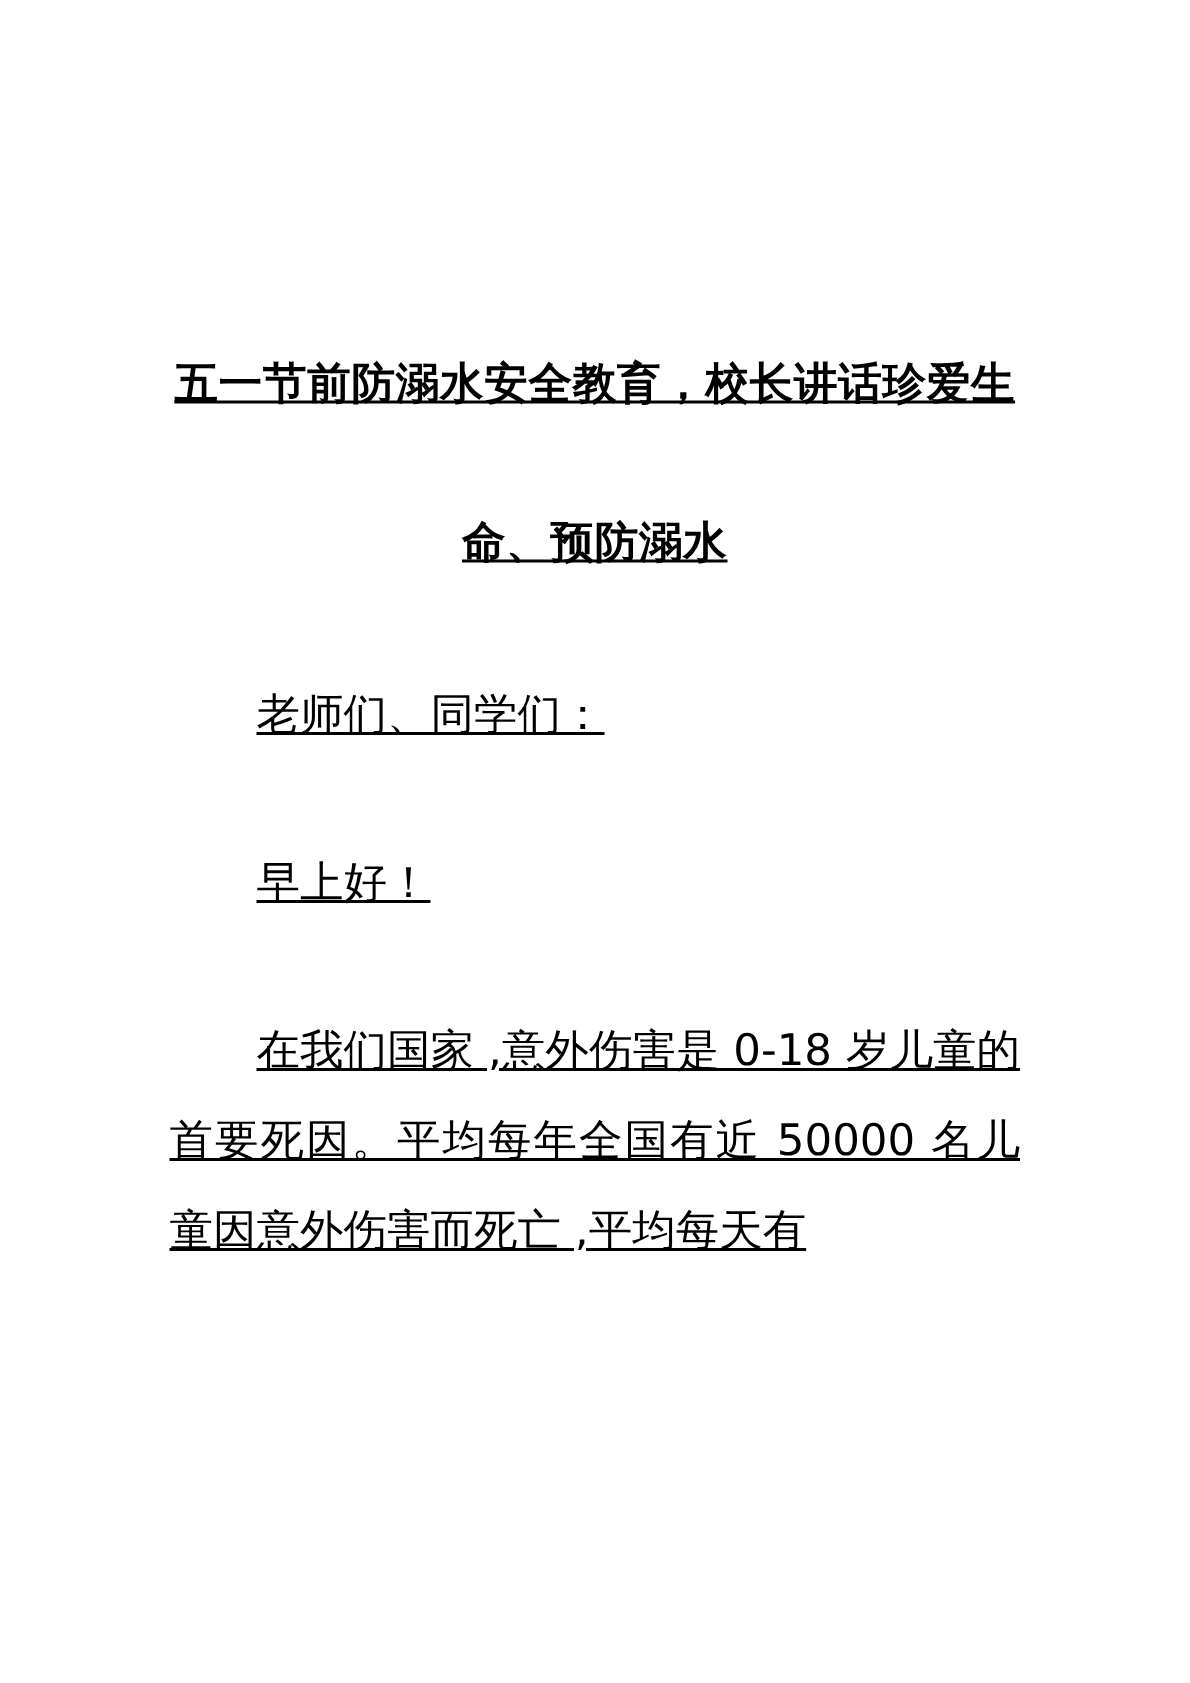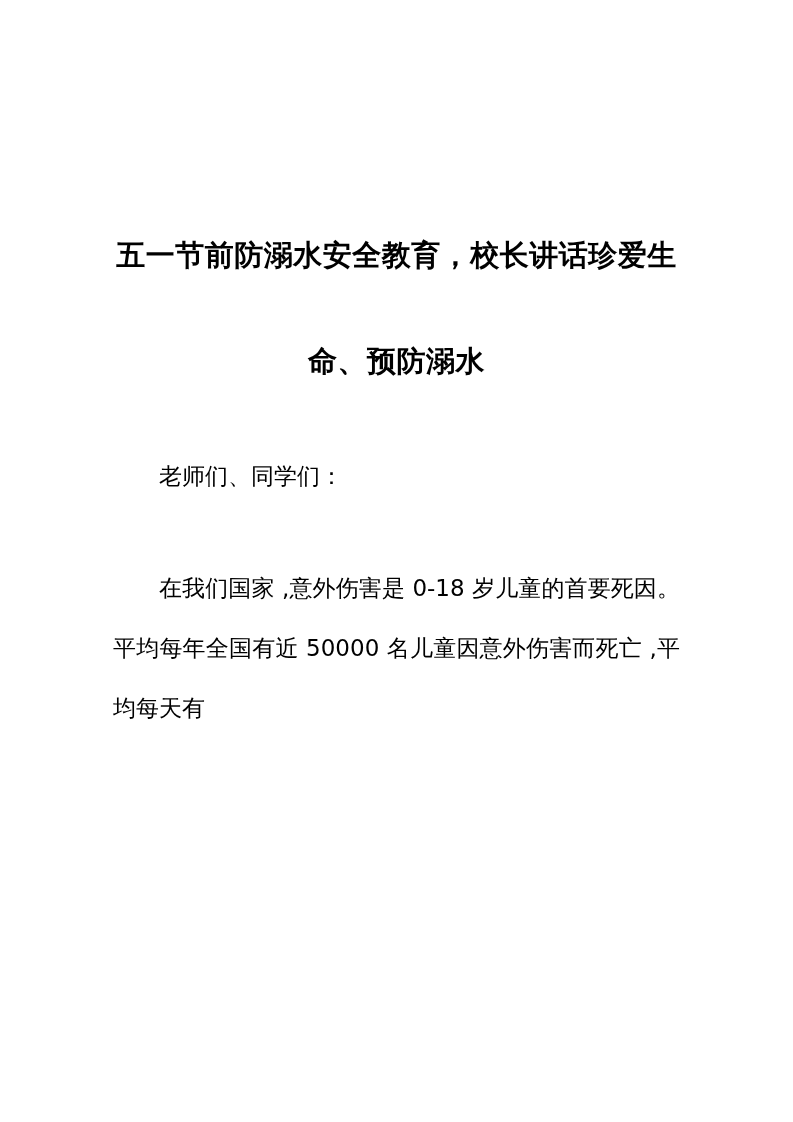--- a/index.html
+++ b/index.html
@@ -13,43 +13,45 @@
     overflow: hidden;
     font-family: "DejaVu Sans", "Liberation Sans", sans-serif;
     color: #000000;
   }
   .page {
     box-sizing: border-box;
     width: 793px;
     height: 923px;
     padding: 202px 113px 0 113px;
     background: #ffffff;
+    text-decoration: underline;
   }
   .doc-title {
     margin: 0 0 32px 0;
     font-size: 29px;
     font-weight: bold;
     line-height: 106px;
     text-align: center;
     letter-spacing: 0.5px;
   }
   .doc-paragraph {
     margin: 0 0 52px 0;
-    font-size: 23px;
+    font-size: 29px;
     line-height: 60px;
     text-align: justify;
     text-justify: inter-ideograph;
     text-indent: 2em;
     word-break: break-all;
   }
 </style>
 </head>
 <body>
 
 <div class="page">
   <h1 class="doc-title">五一节前防溺水安全教育，校长讲话珍爱生命、预防溺水</h1>
 
   <p class="doc-paragraph">老师们、同学们：</p>
 
+  <p class="doc-paragraph">早上好！</p>
 
 
   <p class="doc-paragraph">在我们国家 ,意外伤害是 0-18 岁儿童的首要死因。平均每年全国有近 50000 名儿童因意外伤害而死亡 ,平均每天有</p>
 </div>
 
 </body></html>

